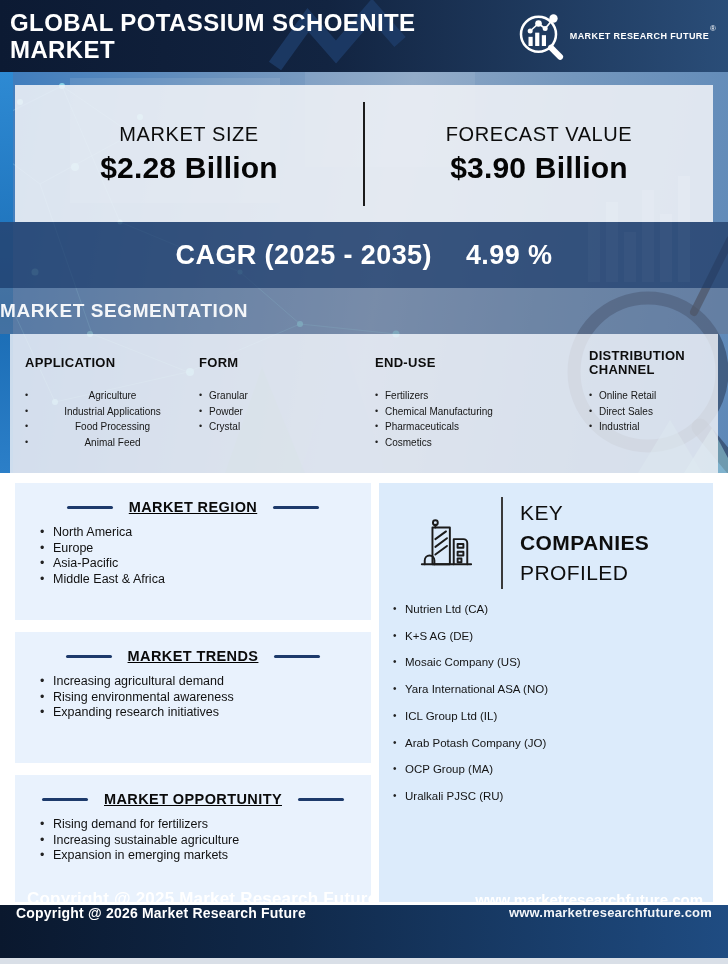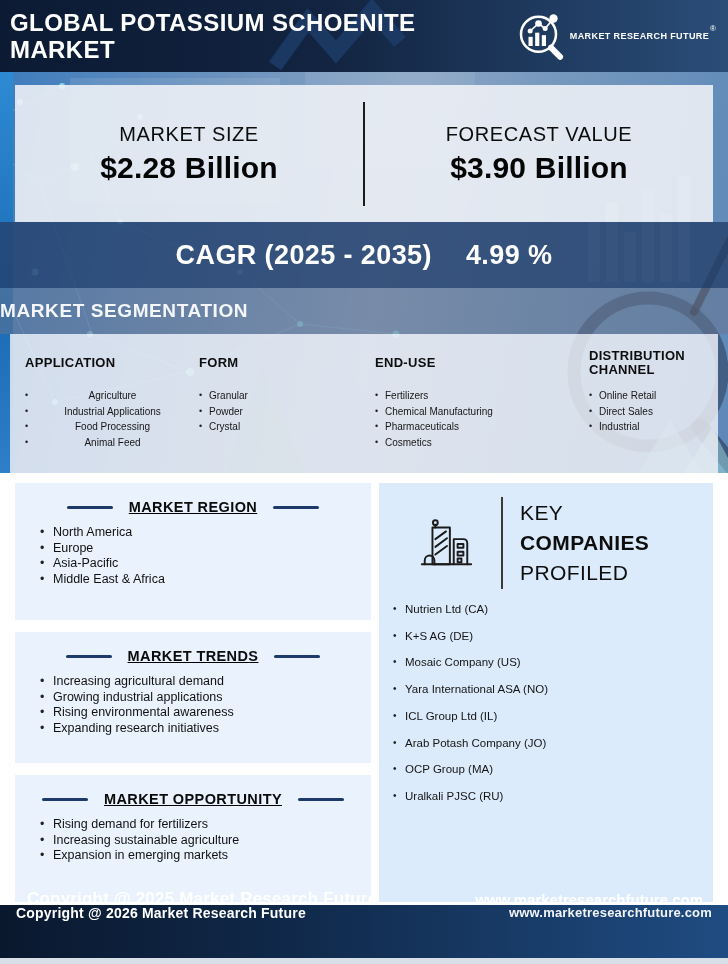--- a/index.html
+++ b/index.html
@@ -242,21 +242,20 @@
     </div>
 
     <div class="panel trends-panel">
       <div class="sec-head">
         <span class="dash"></span>
         <span class="sec-title">MARKET TRENDS</span>
         <span class="dash"></span>
       </div>
       <ul class="sec-list">
         <li>Increasing agricultural demand</li>
-        <li>Growing industrial applications</li>
         <li>Rising environmental awareness</li>
         <li>Expanding research initiatives</li>
       </ul>
     </div>
 
     <div class="panel opportunity-panel">
       <div class="sec-head">
         <span class="dash"></span>
         <span class="sec-title">MARKET OPPORTUNITY</span>
         <span class="dash"></span>

